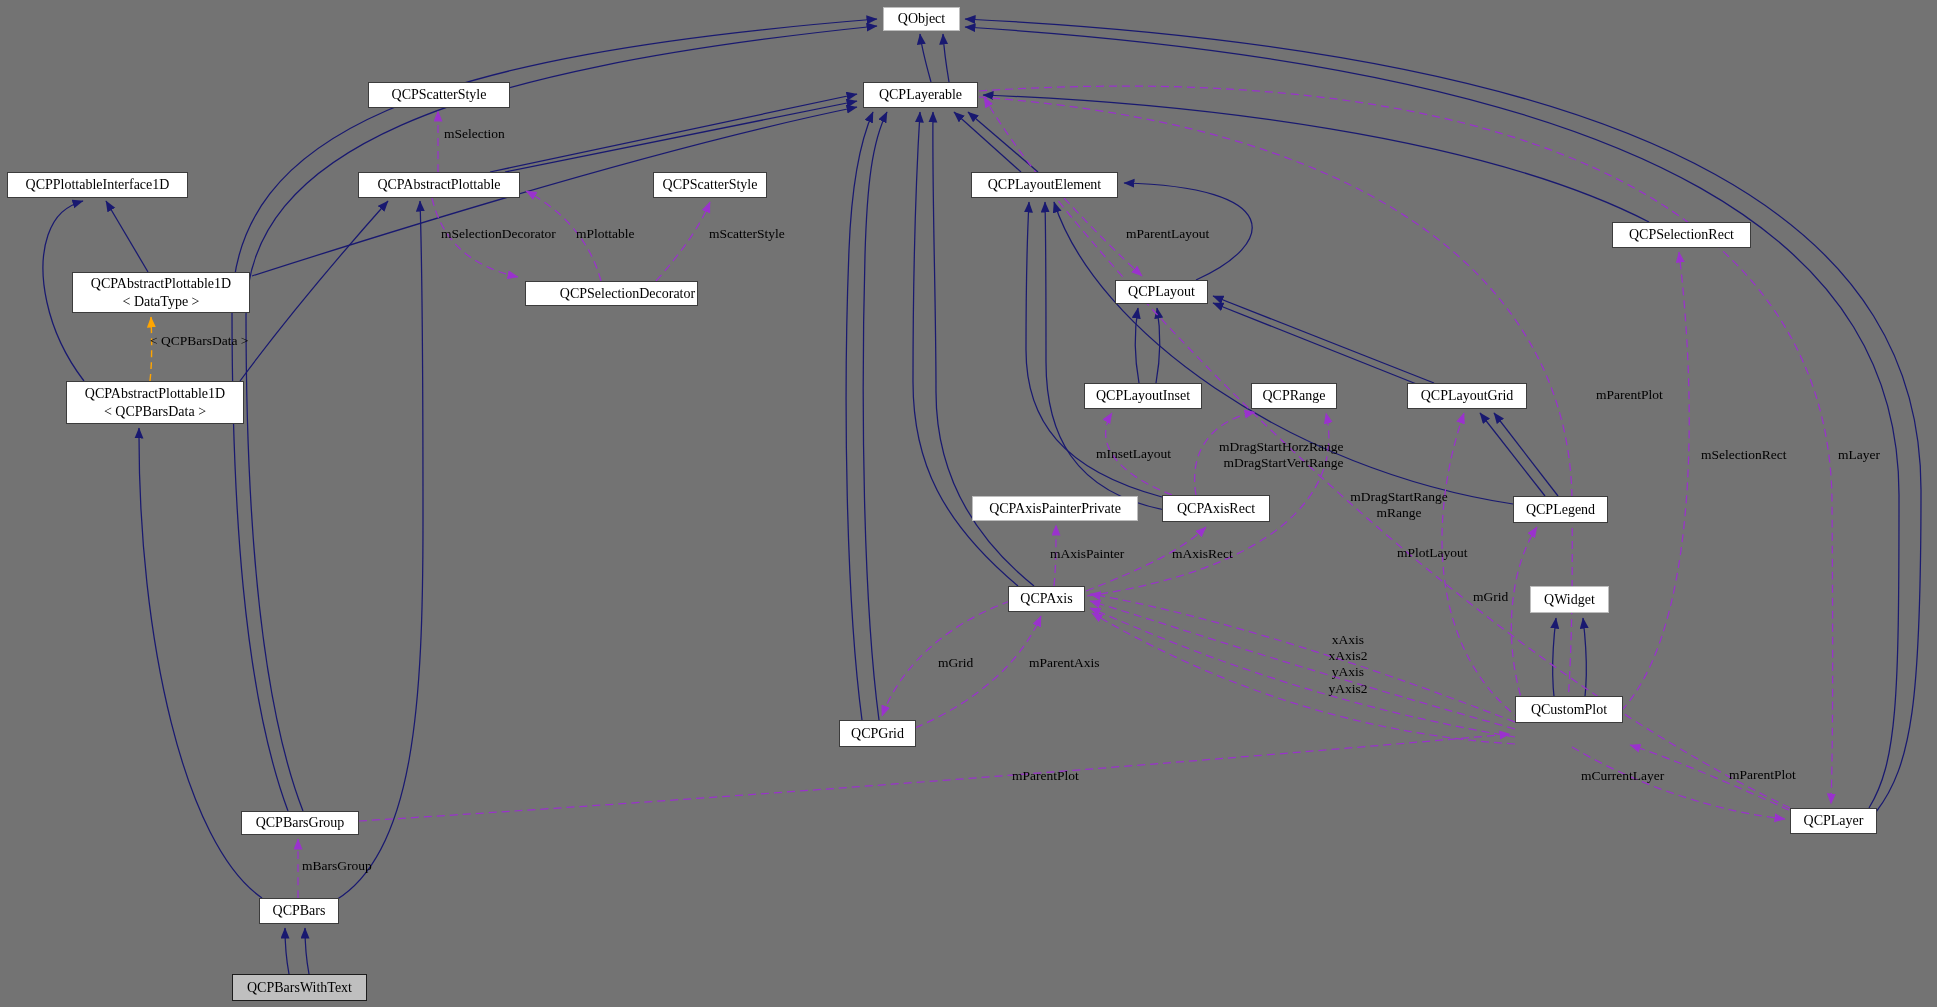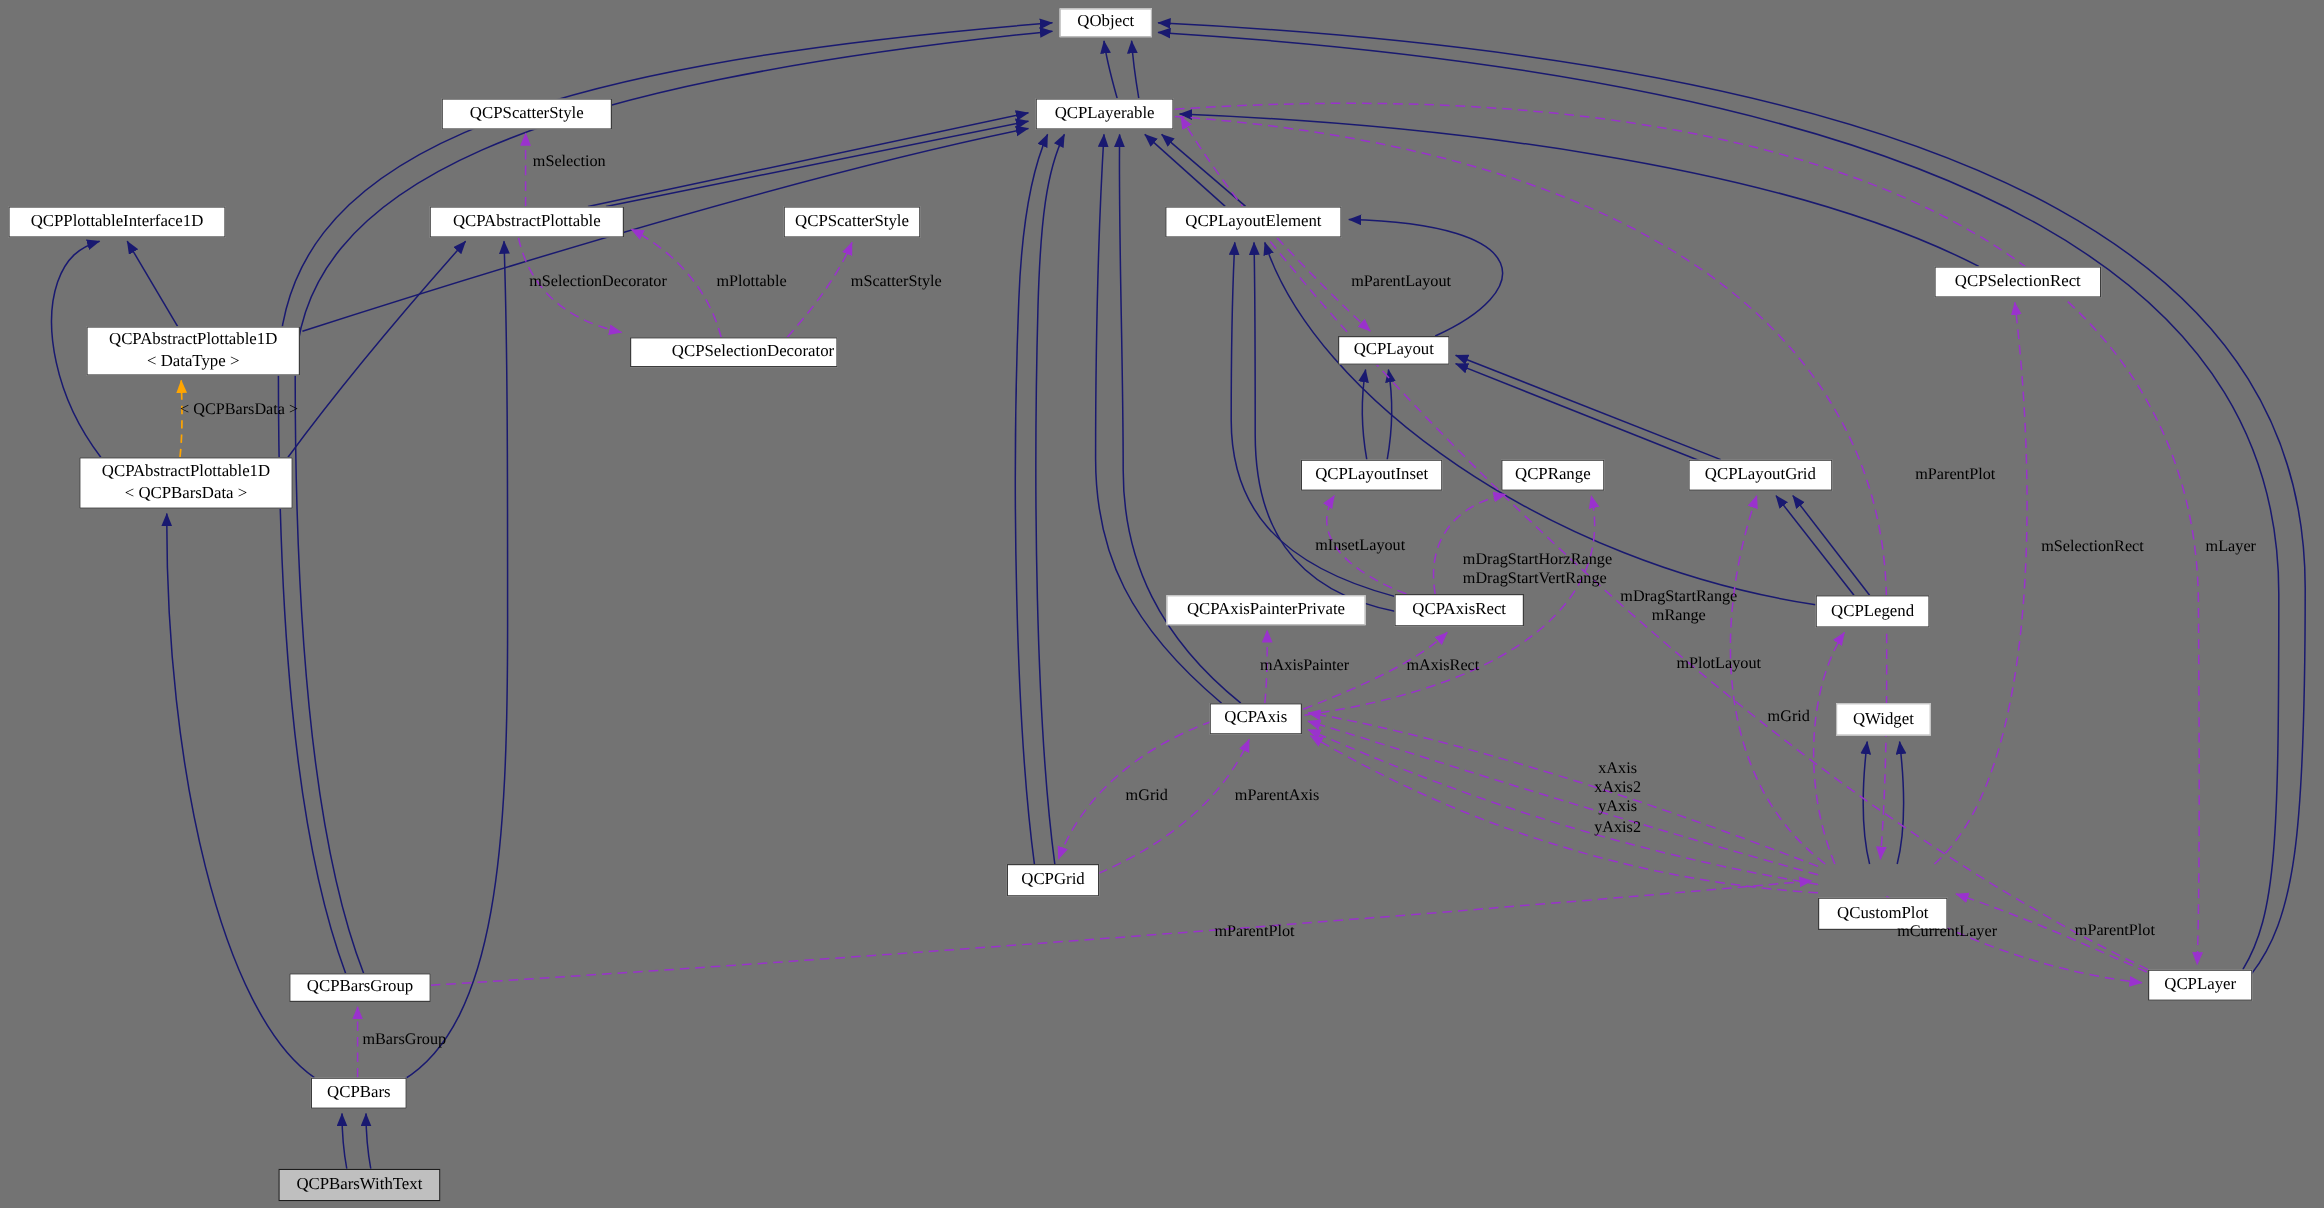--- a/index.html
+++ b/index.html
@@ -133,35 +133,35 @@
 &lt; QCPBarsData &gt;</div>
       <div class="node" style="left: 1084px; top: 383px; width: 118px; height: 26px;">QCPLayoutInset</div>
       <div class="node" style="left: 1251px; top: 383px; width: 86px; height: 26px;">QCPRange</div>
       <div class="node" style="left: 1407px; top: 383px; width: 120px; height: 26px;">QCPLayoutGrid</div>
       <div class="node gray" style="left: 972px; top: 496px; width: 166px; height: 25px;">QCPAxisPainterPrivate</div>
       <div class="node" style="left: 1162px; top: 495px; width: 108px; height: 27px;">QCPAxisRect</div>
       <div class="node" style="left: 1513px; top: 496px; width: 95px; height: 27px;">QCPLegend</div>
       <div class="node" style="left: 1008px; top: 586px; width: 77px; height: 26px;">QCPAxis</div>
       <div class="node gray" style="left: 1530px; top: 586px; width: 79px; height: 27px;">QWidget</div>
       <div class="node" style="left: 839px; top: 720px; width: 77px; height: 27px;">QCPGrid</div>
-      <div class="node" style="left: 1515px; top: 748px; width: 108px; height: 27px;">QCustomPlot</div>
+      <div class="node" style="left: 1515px; top: 696px; width: 108px; height: 27px;">QCustomPlot</div>
       <div class="node" style="left: 1790px; top: 808px; width: 87px; height: 26px;">QCPLayer</div>
       <div class="node" style="left: 241px; top: 811px; width: 118px; height: 24px;">QCPBarsGroup</div>
       <div class="node" style="left: 259px; top: 898px; width: 80px; height: 26px;">QCPBars</div>
       <div class="node highlight" style="left: 232px; top: 974px; width: 135px; height: 27px;">QCPBarsWithText</div>
     </div>
   <div id="labels">
       <div class="edge-label" style="left: 444px; top: 126px;">mSelection</div>
       <div class="edge-label" style="left: 441px; top: 226px;">mSelectionDecorator</div>
-      <div class="edge-label" style="left: 597px; top: 226px;">mPlottable</div>
+      <div class="edge-label" style="left: 576px; top: 226px;">mPlottable</div>
       <div class="edge-label" style="left: 709px; top: 226px;">mScatterStyle</div>
       <div class="edge-label" style="left: 1126px; top: 226px;">mParentLayout</div>
       <div class="edge-label" style="left: 150px; top: 333px;">&lt; QCPBarsData &gt;</div>
       <div class="edge-label" style="left: 1096px; top: 446px;">mInsetLayout</div>
-      <div class="edge-label" style="left: 1219px; top: 458px;">mDragStartHorzRange
+      <div class="edge-label" style="left: 1219px; top: 439px; text-align: right;">mDragStartHorzRange
 mDragStartVertRange</div>
       <div class="edge-label" style="left: 1596px; top: 387px;">mParentPlot</div>
       <div class="edge-label" style="left: 1701px; top: 447px;">mSelectionRect</div>
       <div class="edge-label" style="left: 1838px; top: 447px;">mLayer</div>
       <div class="edge-label" style="left: 1050px; top: 546px;">mAxisPainter</div>
       <div class="edge-label" style="left: 1172px; top: 546px;">mAxisRect</div>
       <div class="edge-label center" style="left: 1337px; top: 489px; width: 124px;">mDragStartRange
 mRange</div>
       <div class="edge-label" style="left: 1397px; top: 545px;">mPlotLayout</div>
       <div class="edge-label" style="left: 1473px; top: 589px;">mGrid</div>

